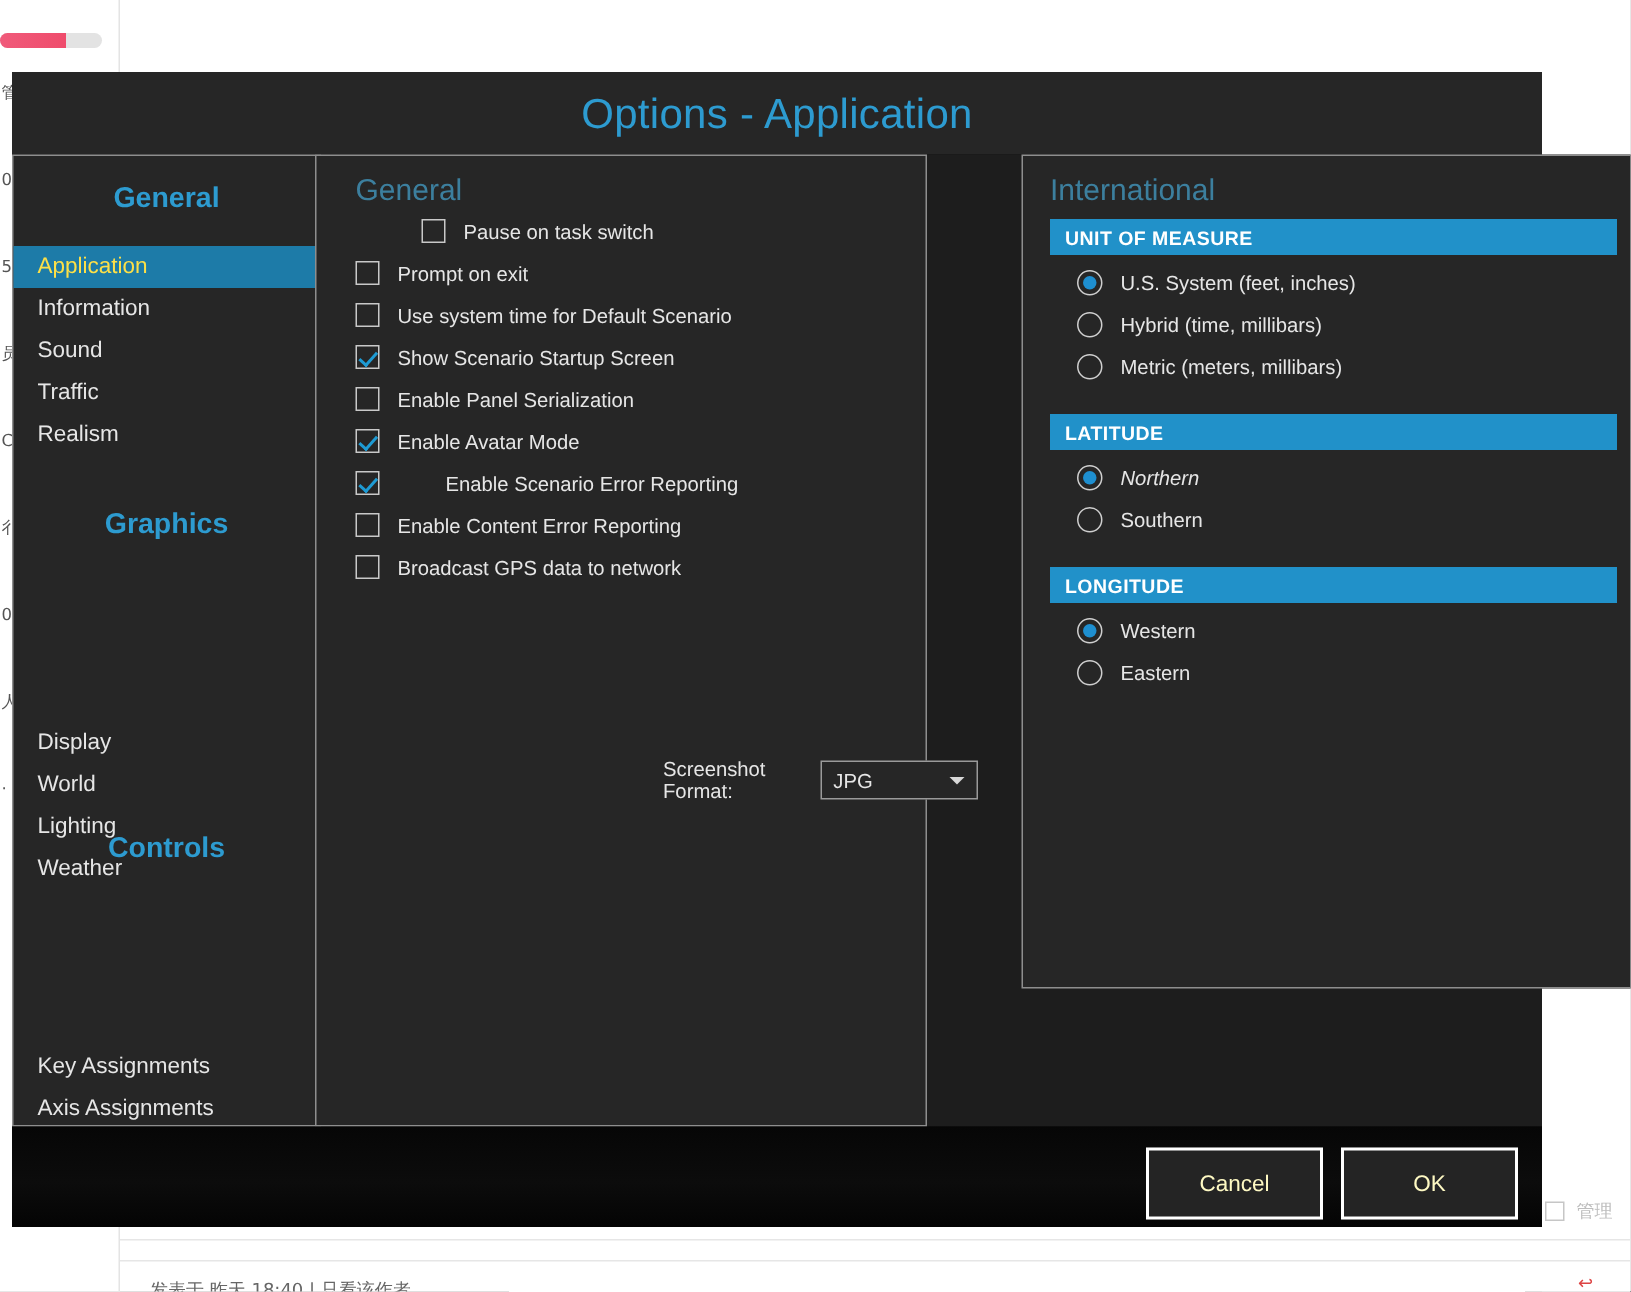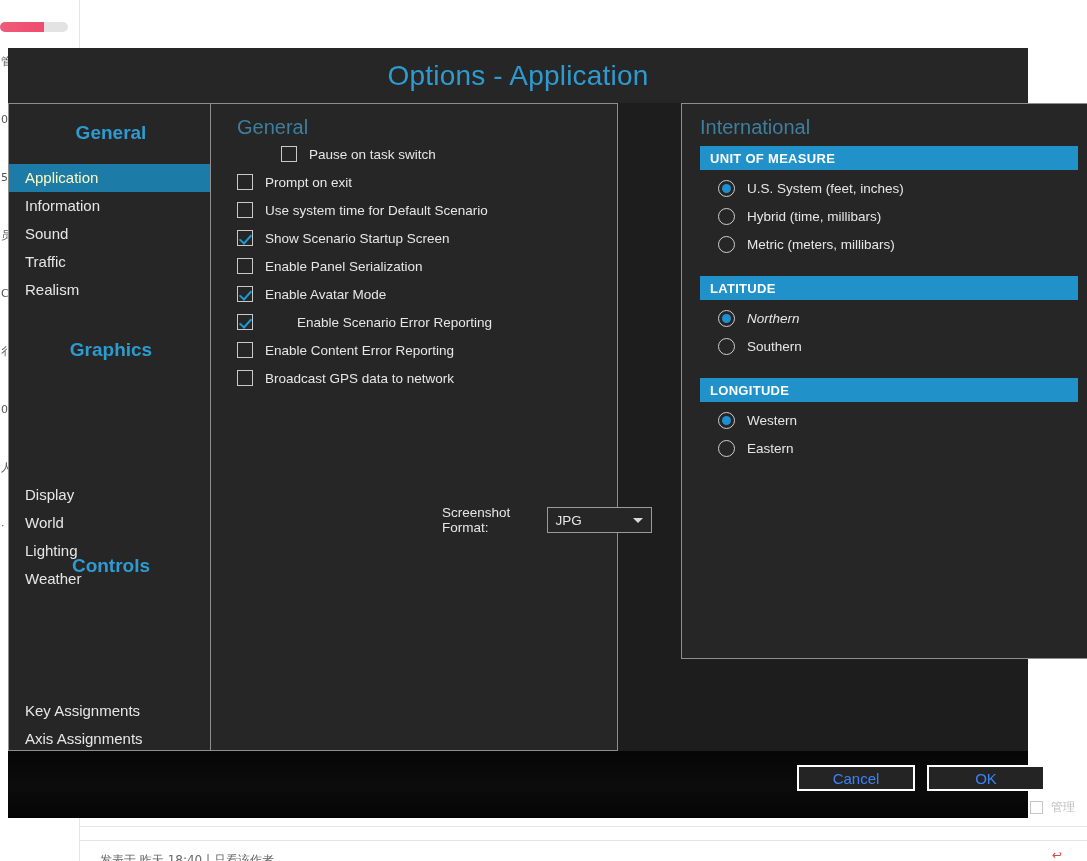--- a/index.html
+++ b/index.html
@@ -111,21 +111,21 @@
   
   .nav-group-title {
     text-align: center; color: #2d9bd0; font-size: 19px; font-weight: bold;
     font-family: "Liberation Sans", sans-serif;
   }
   .nav-item {
     height: 28px; line-height: 28px; padding-left: 16px;
     font-size: 15px; color: #e6e6e6; cursor: default;
     font-family: "Liberation Sans", sans-serif;
   }
-  .nav-item.selected { background: #1d7ba8; color: #fef9c3; }
+  .nav-item.selected { background: #1d7ba8; color: #fde047; }
 
   
   .panel-title {
     color: #3c7f9e; font-size: 20px; font-weight: 400;
     font-family: "Liberation Sans", sans-serif;
   }
 
   
   .chk-row {
     position: absolute; display: flex; align-items: center;
@@ -196,25 +196,25 @@
     margin-left: 12px; font-size: 13.5px; color: #e6e6e6;
     font-family: "Liberation Sans", sans-serif; white-space: nowrap;
   }
 
   
   .footer {
     position: absolute; left: 0; top: 703px; width: 1020px; height: 67px;
     background: linear-gradient(180deg, #060606 0%, #0c0c0c 55%, #040404 100%);
   }
   .dlg-btn {
-    position: absolute; top: 14px; height: 26px; width: 118px;
+    position: absolute; top: 14px; height: 48px; width: 118px;
     background: #242424; border: 2px solid #ffffff;
-    color: #3b82f6; font-size: 15px;
+    color: #fef9c3; font-size: 15px;
     display: flex; align-items: center; justify-content: center;
-    cursor: default; font-family: "Liberation Sans", sans-serif; margin-left: 33px;
+    cursor: default; font-family: "Liberation Sans", sans-serif;
   }
   #btn-cancel { left: 756px; }
   #btn-ok     { left: 886px; }
 </style>
 </head>
 <body>
 
 <div id="root">
 
   <div class="bg-layer">

